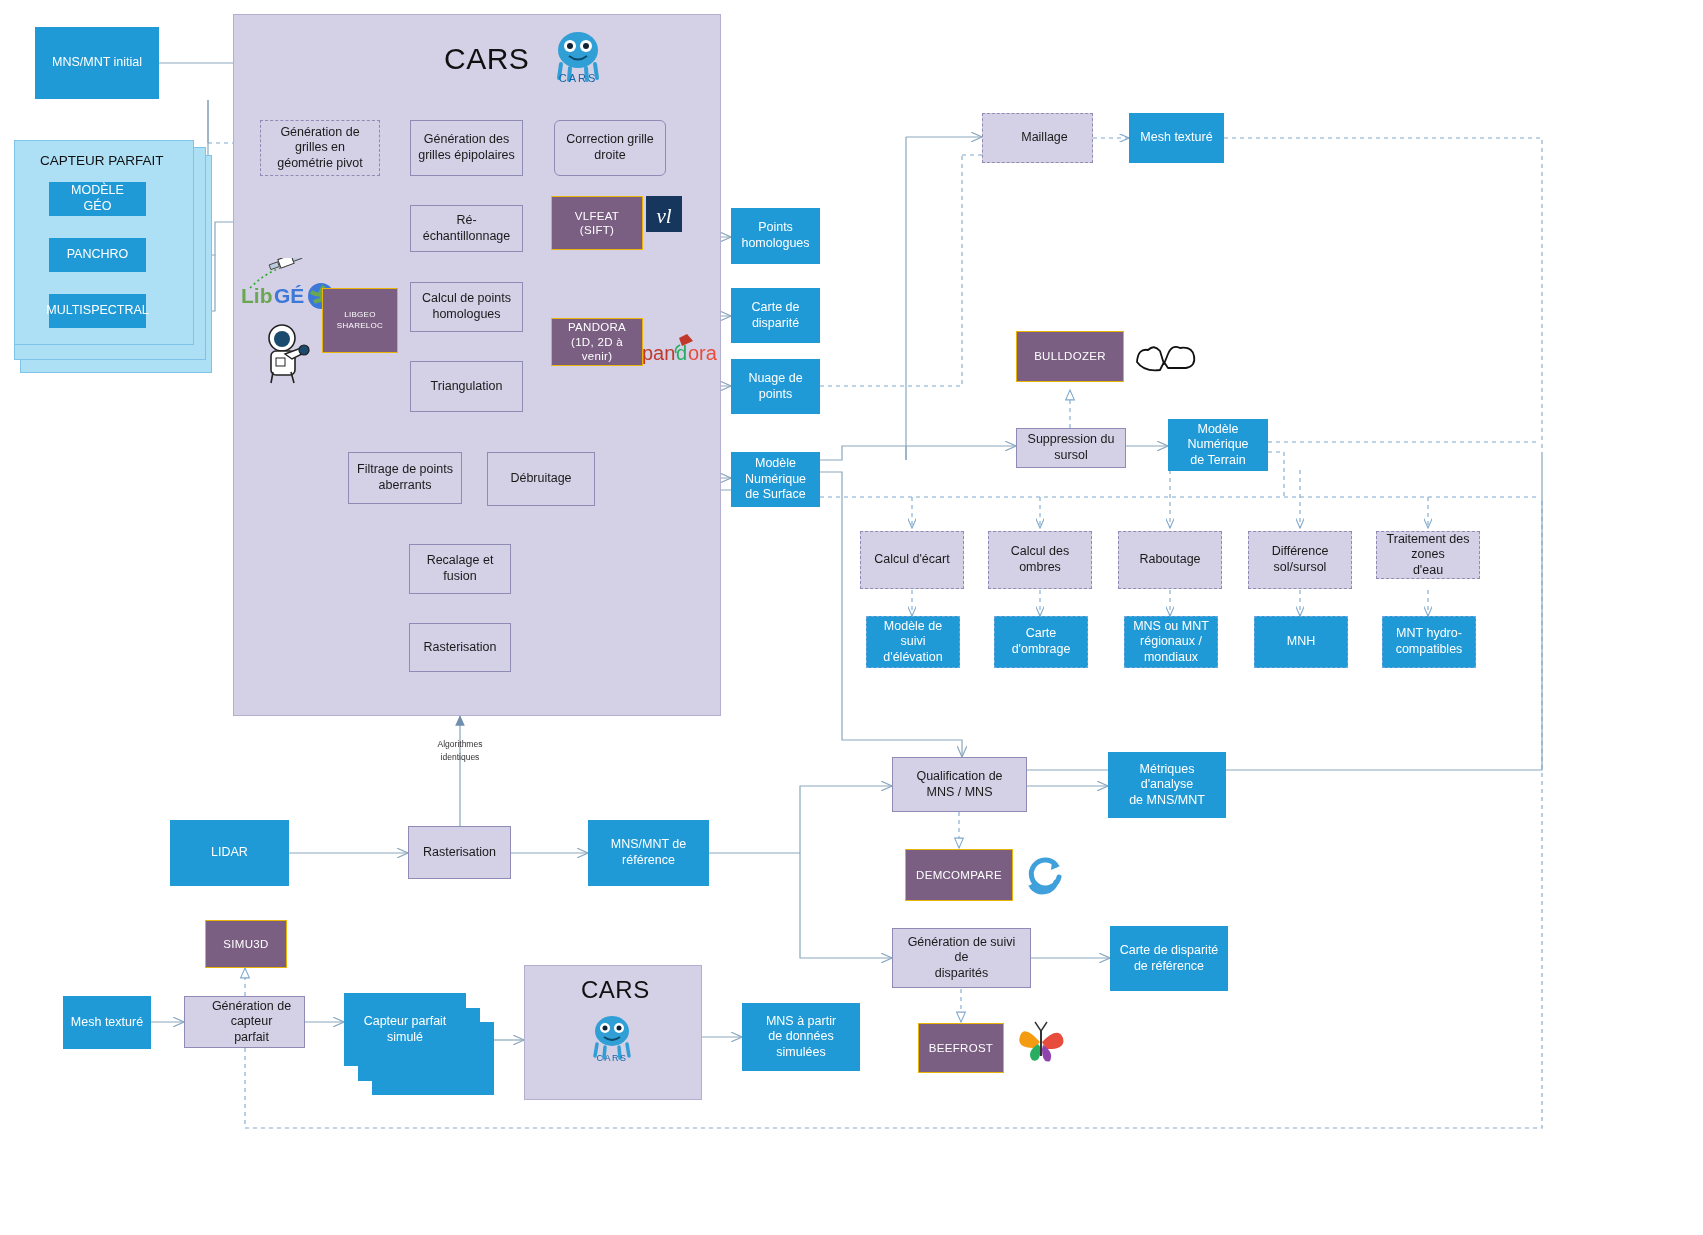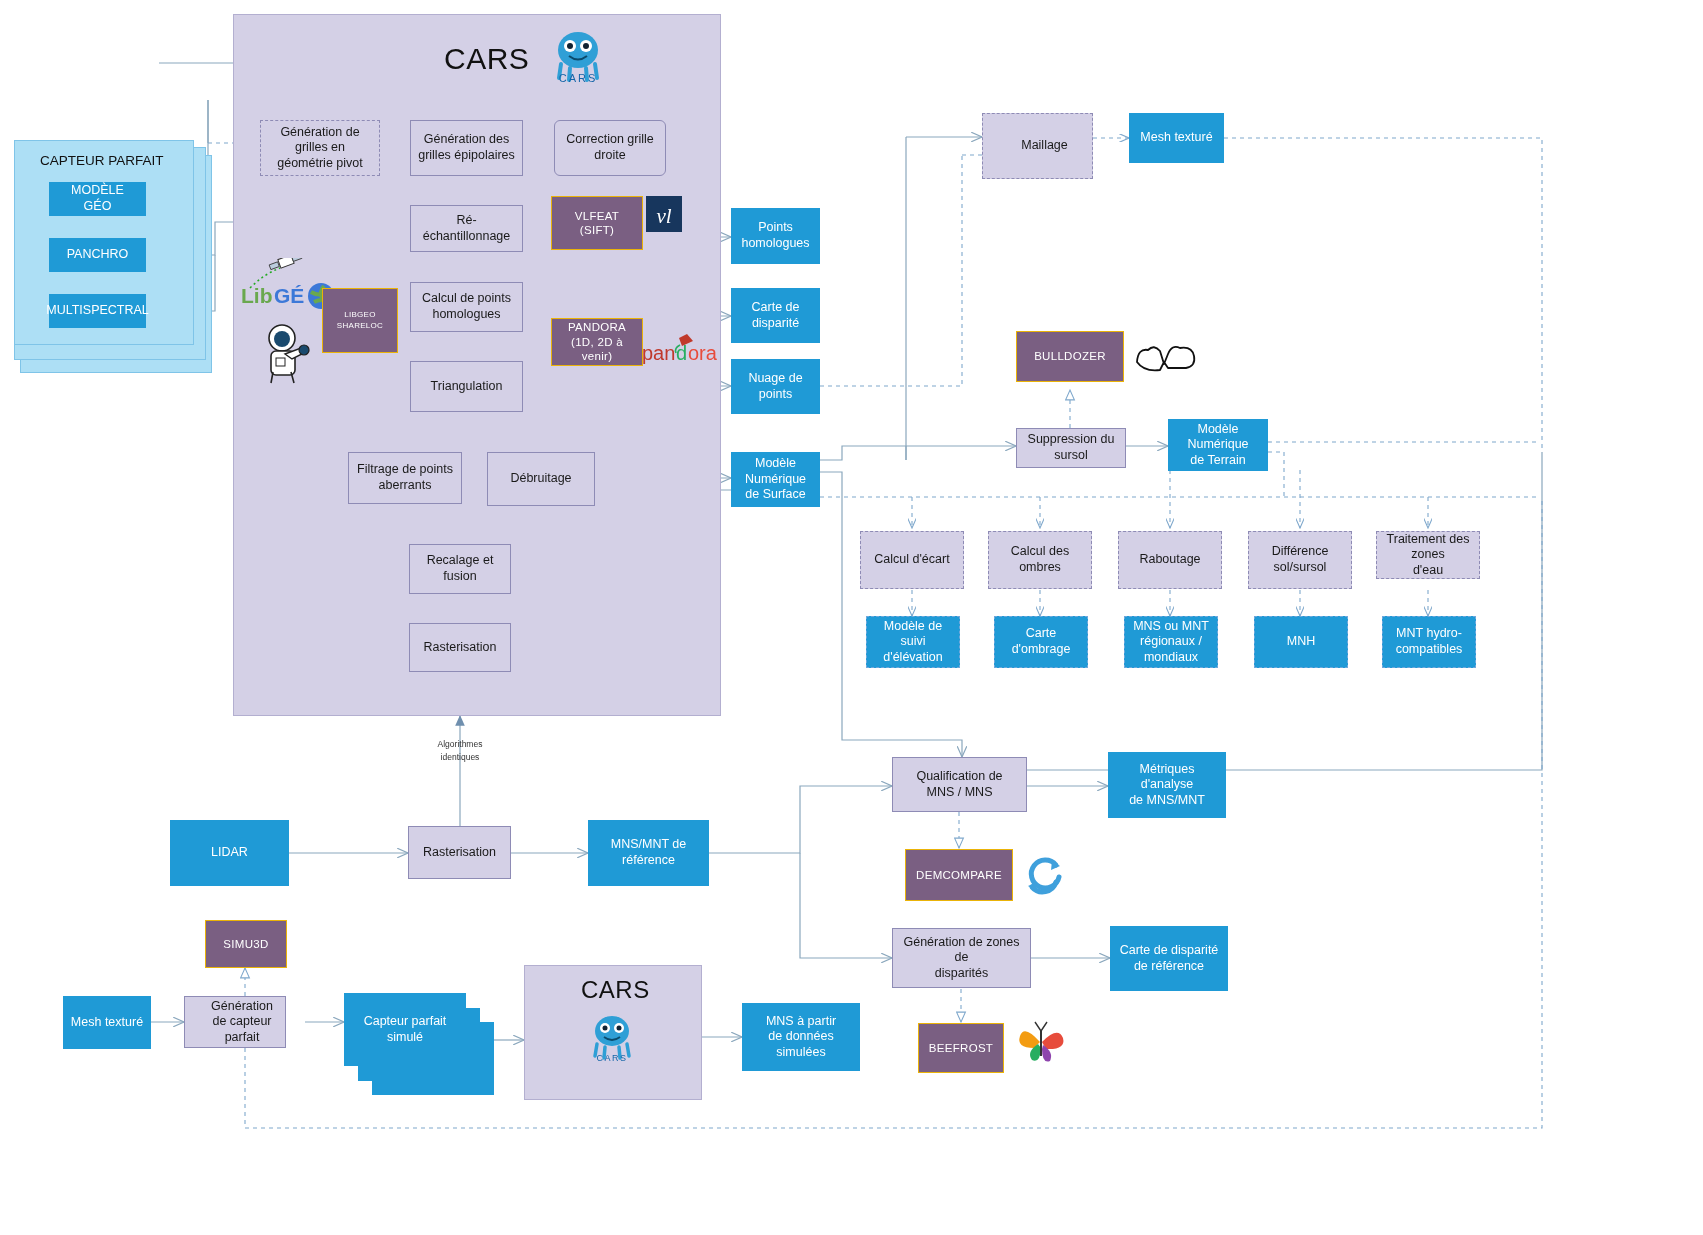--- a/index.html
+++ b/index.html
@@ -271,20 +271,21 @@
     <svg viewBox="0 0 54 48" width="54" height="48">
       <path d="M26 24 Q10 6 6 18 Q2 30 20 30 Z" fill="#f39c12"></path>
       <path d="M28 24 Q44 8 49 20 Q52 32 32 31 Z" fill="#e74c3c"></path>
       <path d="M24 26 Q12 34 18 42 Q26 46 27 30 Z" fill="#27ae60"></path>
       <path d="M29 27 Q40 34 36 43 Q28 46 28 31 Z" fill="#8e44ad"></path>
       <path d="M27 12 L27 38" stroke="#333" stroke-width="2"></path>
       <path d="M27 13 l-6 -9 M27 13 l6 -9" stroke="#333" stroke-width="1.4" fill="none"></path>
     </svg>
   </div>
 
+  <div class="node blue" style="left:35px;top:27px;width:124px;height:72px;">MNS/MNT initial</div>
 
   <div class="node blue" style="left:49px;top:182px;width:97px;height:34px;">MODÈLE GÉO</div>
   <div class="node blue" style="left:49px;top:238px;width:97px;height:34px;">PANCHRO</div>
   <div class="node blue" style="left:49px;top:294px;width:97px;height:34px;">MULTISPECTRAL</div>
 
   <div class="node lav dash" style="left:260px;top:120px;width:120px;height:56px;">Génération de grilles en géométrie pivot</div>
   <div class="node lav" style="left:410px;top:120px;width:113px;height:56px;">Génération des grilles épipolaires</div>
   <div class="node lav" style="left:554px;top:120px;width:112px;height:56px;border-radius:6px;">Correction grille droite</div>
   <div class="node lav" style="left:410px;top:205px;width:113px;height:47px;">Ré-échantillonnage</div>
   <div class="node lav" style="left:410px;top:282px;width:113px;height:50px;">Calcul de points homologues</div>
@@ -330,21 +331,21 @@
     <span>
       <span>Modèle Numérique</span><br><span>de Surface</span>
     </span>
   </div>
   <div class="node blue" style="left:1168px;top:419px;width:100px;height:52px;">
     <span>
       <span>Modèle Numérique</span><br><span>de Terrain</span>
     </span>
   </div>
 
-  <div class="node lav dash" style="left:982px;top:113px;width:111px;height:66px;padding-left:20px;">Maillage</div>
+  <div class="node lav dash" style="left:982px;top:113px;width:111px;height:50px;padding-left:20px;">Maillage</div>
   <div class="node blue" style="left:1129px;top:113px;width:95px;height:50px;">Mesh texturé</div>
 
   <div class="node lav" style="left:1016px;top:428px;width:110px;height:40px;">Suppression du sursol</div>
 
   <div class="node lav dash" style="left:860px;top:531px;width:104px;height:58px;">Calcul d'écart</div>
   <div class="node lav dash" style="left:988px;top:531px;width:104px;height:58px;">Calcul des ombres</div>
   <div class="node lav dash" style="left:1118px;top:531px;width:104px;height:58px;">Raboutage</div>
   <div class="node lav dash" style="left:1248px;top:531px;width:104px;height:58px;">Différence sol/sursol</div>
   <div class="node lav dash" style="left:1376px;top:531px;width:104px;height:48px;">
     <span>
@@ -395,33 +396,33 @@
     </span>
   </div>
   <div class="node blue" style="left:1108px;top:752px;width:118px;height:66px;">
     <span>
       <span>Métriques d'analyse</span><br>
       <span>de MNS/MNT</span>
     </span>
   </div>
   <div class="node lav" style="left:892px;top:928px;width:139px;height:60px;">
     <span>
-      <span>Génération de zones de</span><br>
+      <span>Génération de suivi de</span><br>
       <span>disparités</span>
     </span>
   </div>
   <div class="node blue" style="left:1110px;top:926px;width:118px;height:65px;">
     <span>
       <span>Carte de disparité</span><br>
       <span>de référence</span>
     </span>
   </div>
 
   <div class="node blue" style="left:63px;top:996px;width:88px;height:53px;">Mesh texturé</div>
-  <div class="node lav" style="left:184px;top:996px;width:102px;height:52px;padding-left:20px;">
+  <div class="node lav" style="left:184px;top:996px;width:121px;height:52px;padding-left:20px;">
     <span>
       <span>Génération de capteur</span><br>
       <span>parfait</span>
     </span>
   </div>
   <div class="node blue" style="left:372px;top:1022px;width:122px;height:73px;"></div>
   <div class="node blue" style="left:358px;top:1008px;width:122px;height:73px;"></div>
   <div class="node blue" style="left:344px;top:993px;width:122px;height:73px;">
     <span>
       <span>Capteur parfait</span><br>

